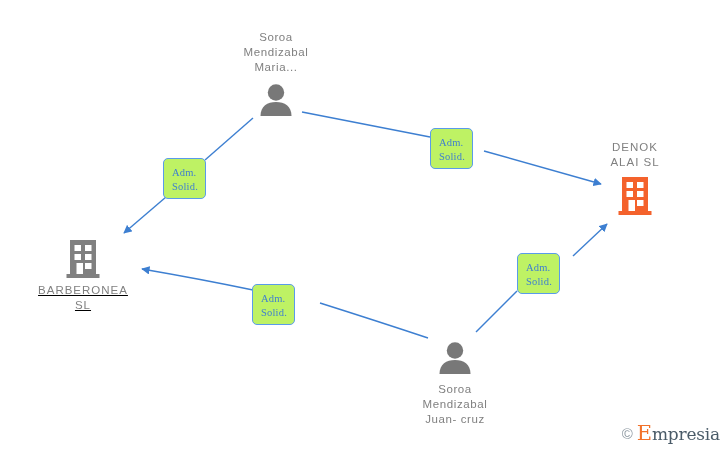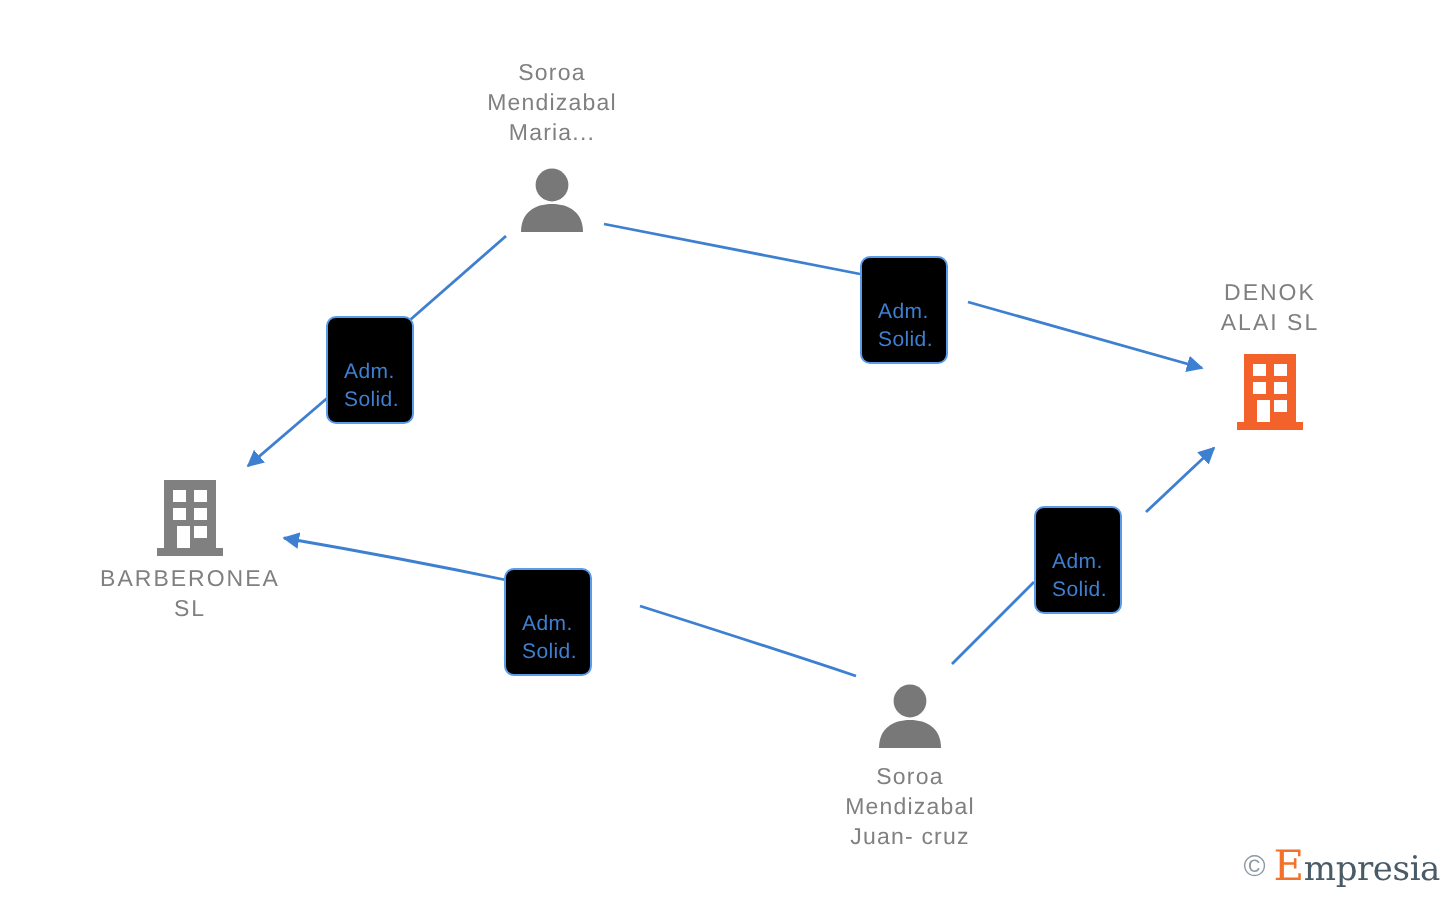--- a/index.html
+++ b/index.html
@@ -56,30 +56,31 @@
   .node.person.below .icon-wrap  { order: 0; }
   .node.company .icon-wrap   { order: 0; }
   .node.company .node-label  { order: 1; margin-top: 3px; }
   .node.company.above .node-label { order: 0; margin-top: 0; margin-bottom: 3px; }
   .node.company.above .icon-wrap  { order: 1; }
 
   
   .edge-label {
     position: absolute;
     box-sizing: border-box;
-    background: #000000;
+    background: #bef264;
     border: 1.4px solid #5a9bea;
     border-radius: 5px;
     color: #3f7fd0;
     font-size: 10.5px;
     line-height: 14px;
-    padding: 20px 7px 4px 8px;
+    padding: 7px 7px 4px 8px;
     text-align: left;
     white-space: pre-line;
     letter-spacing: 0.2px;
+    font-family: Liberation Serif, serif;
   }
 
   
   #watermark {
     position: absolute;
     right: 8px;
     bottom: 6px;
     display: flex;
     align-items: center;
     gap: 4px;
@@ -161,21 +162,21 @@
           <rect x="24" y="9" width="6.5" height="6"></rect>
           <rect x="13.5" y="18" width="6.5" height="6"></rect>
           <rect x="24" y="18" width="6.5" height="6"></rect>
           <rect x="24" y="27" width="6.5" height="6"></rect>
           <rect x="15.5" y="27" width="6.5" height="11"></rect>
         </g>
       </svg>
     </span>
   </div>
 
-  <div class="node company" style="left:20px; top:236px;">
+  <div class="node company" style="left:8px; top:236px;text-decoration:underline;">
     <span class="icon-wrap">
       <svg viewBox="0 0 44 44" width="44" height="44" xmlns="http://www.w3.org/2000/svg">
         <g fill="#808080">
           <rect x="9" y="4" width="26" height="34"></rect>
           <rect x="5.5" y="38" width="33" height="4"></rect>
         </g>
         <g fill="#ffffff">
           <rect x="13.5" y="9" width="6.5" height="6"></rect>
           <rect x="24" y="9" width="6.5" height="6"></rect>
           <rect x="13.5" y="18" width="6.5" height="6"></rect>

